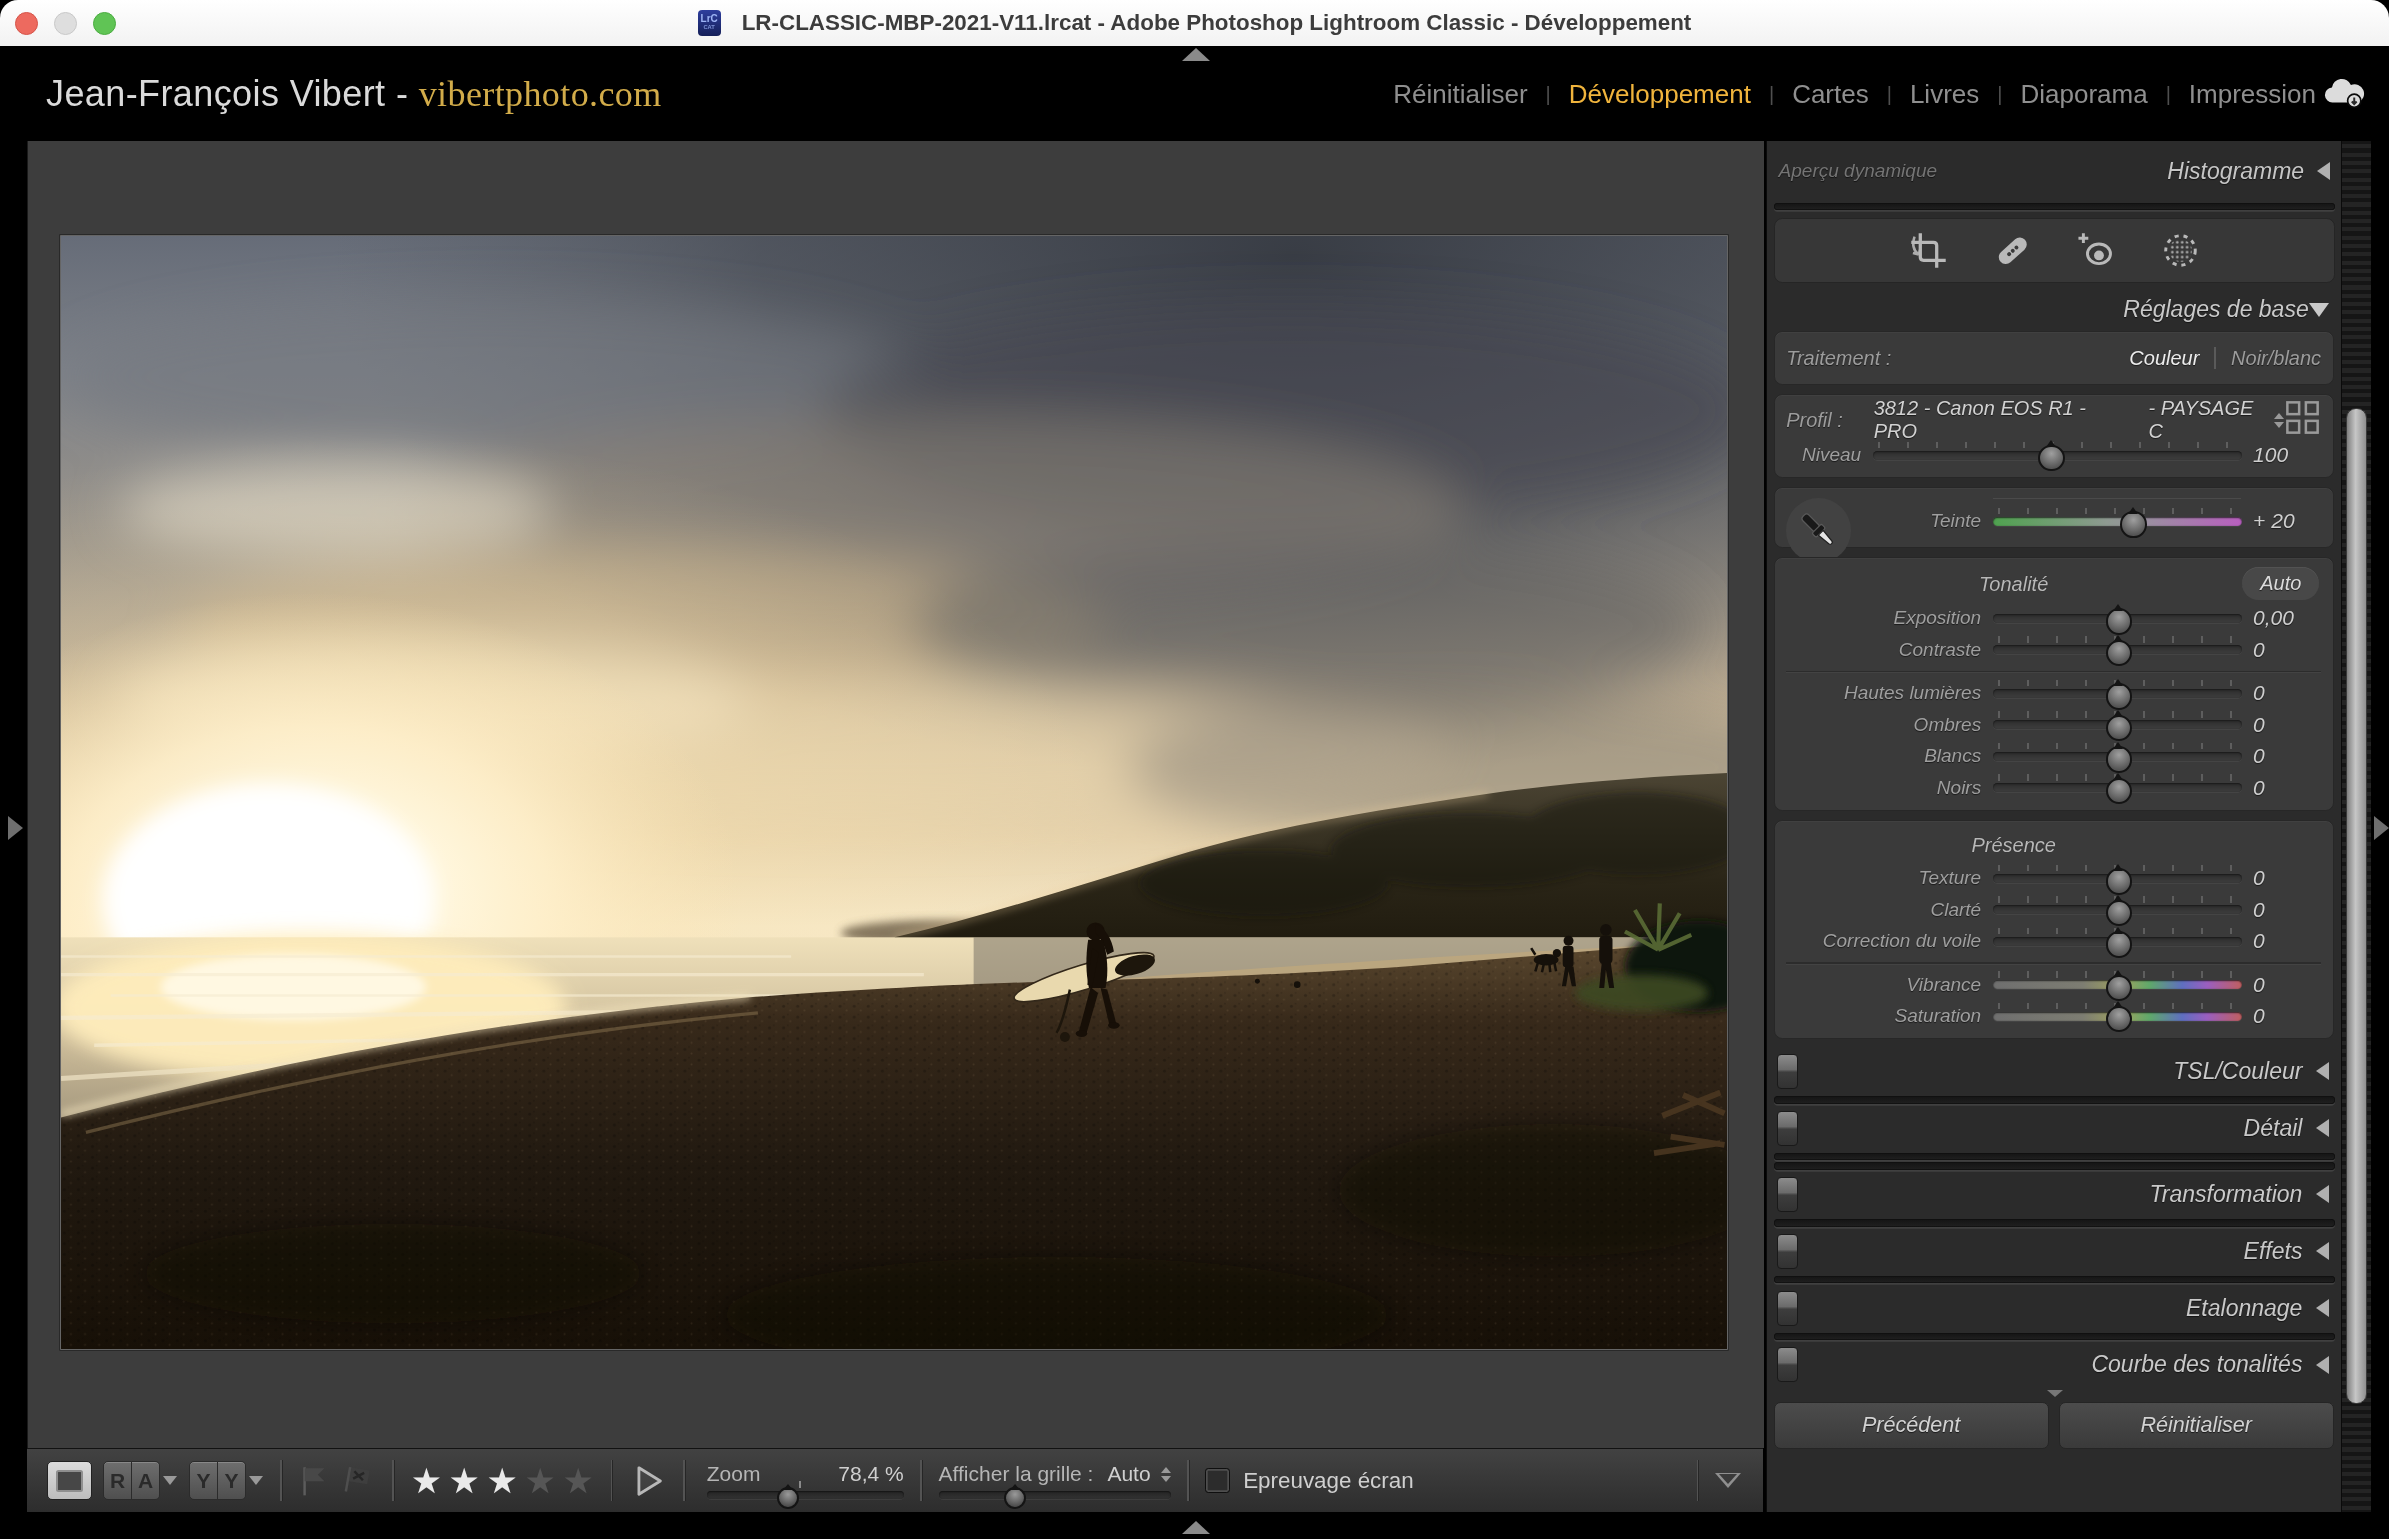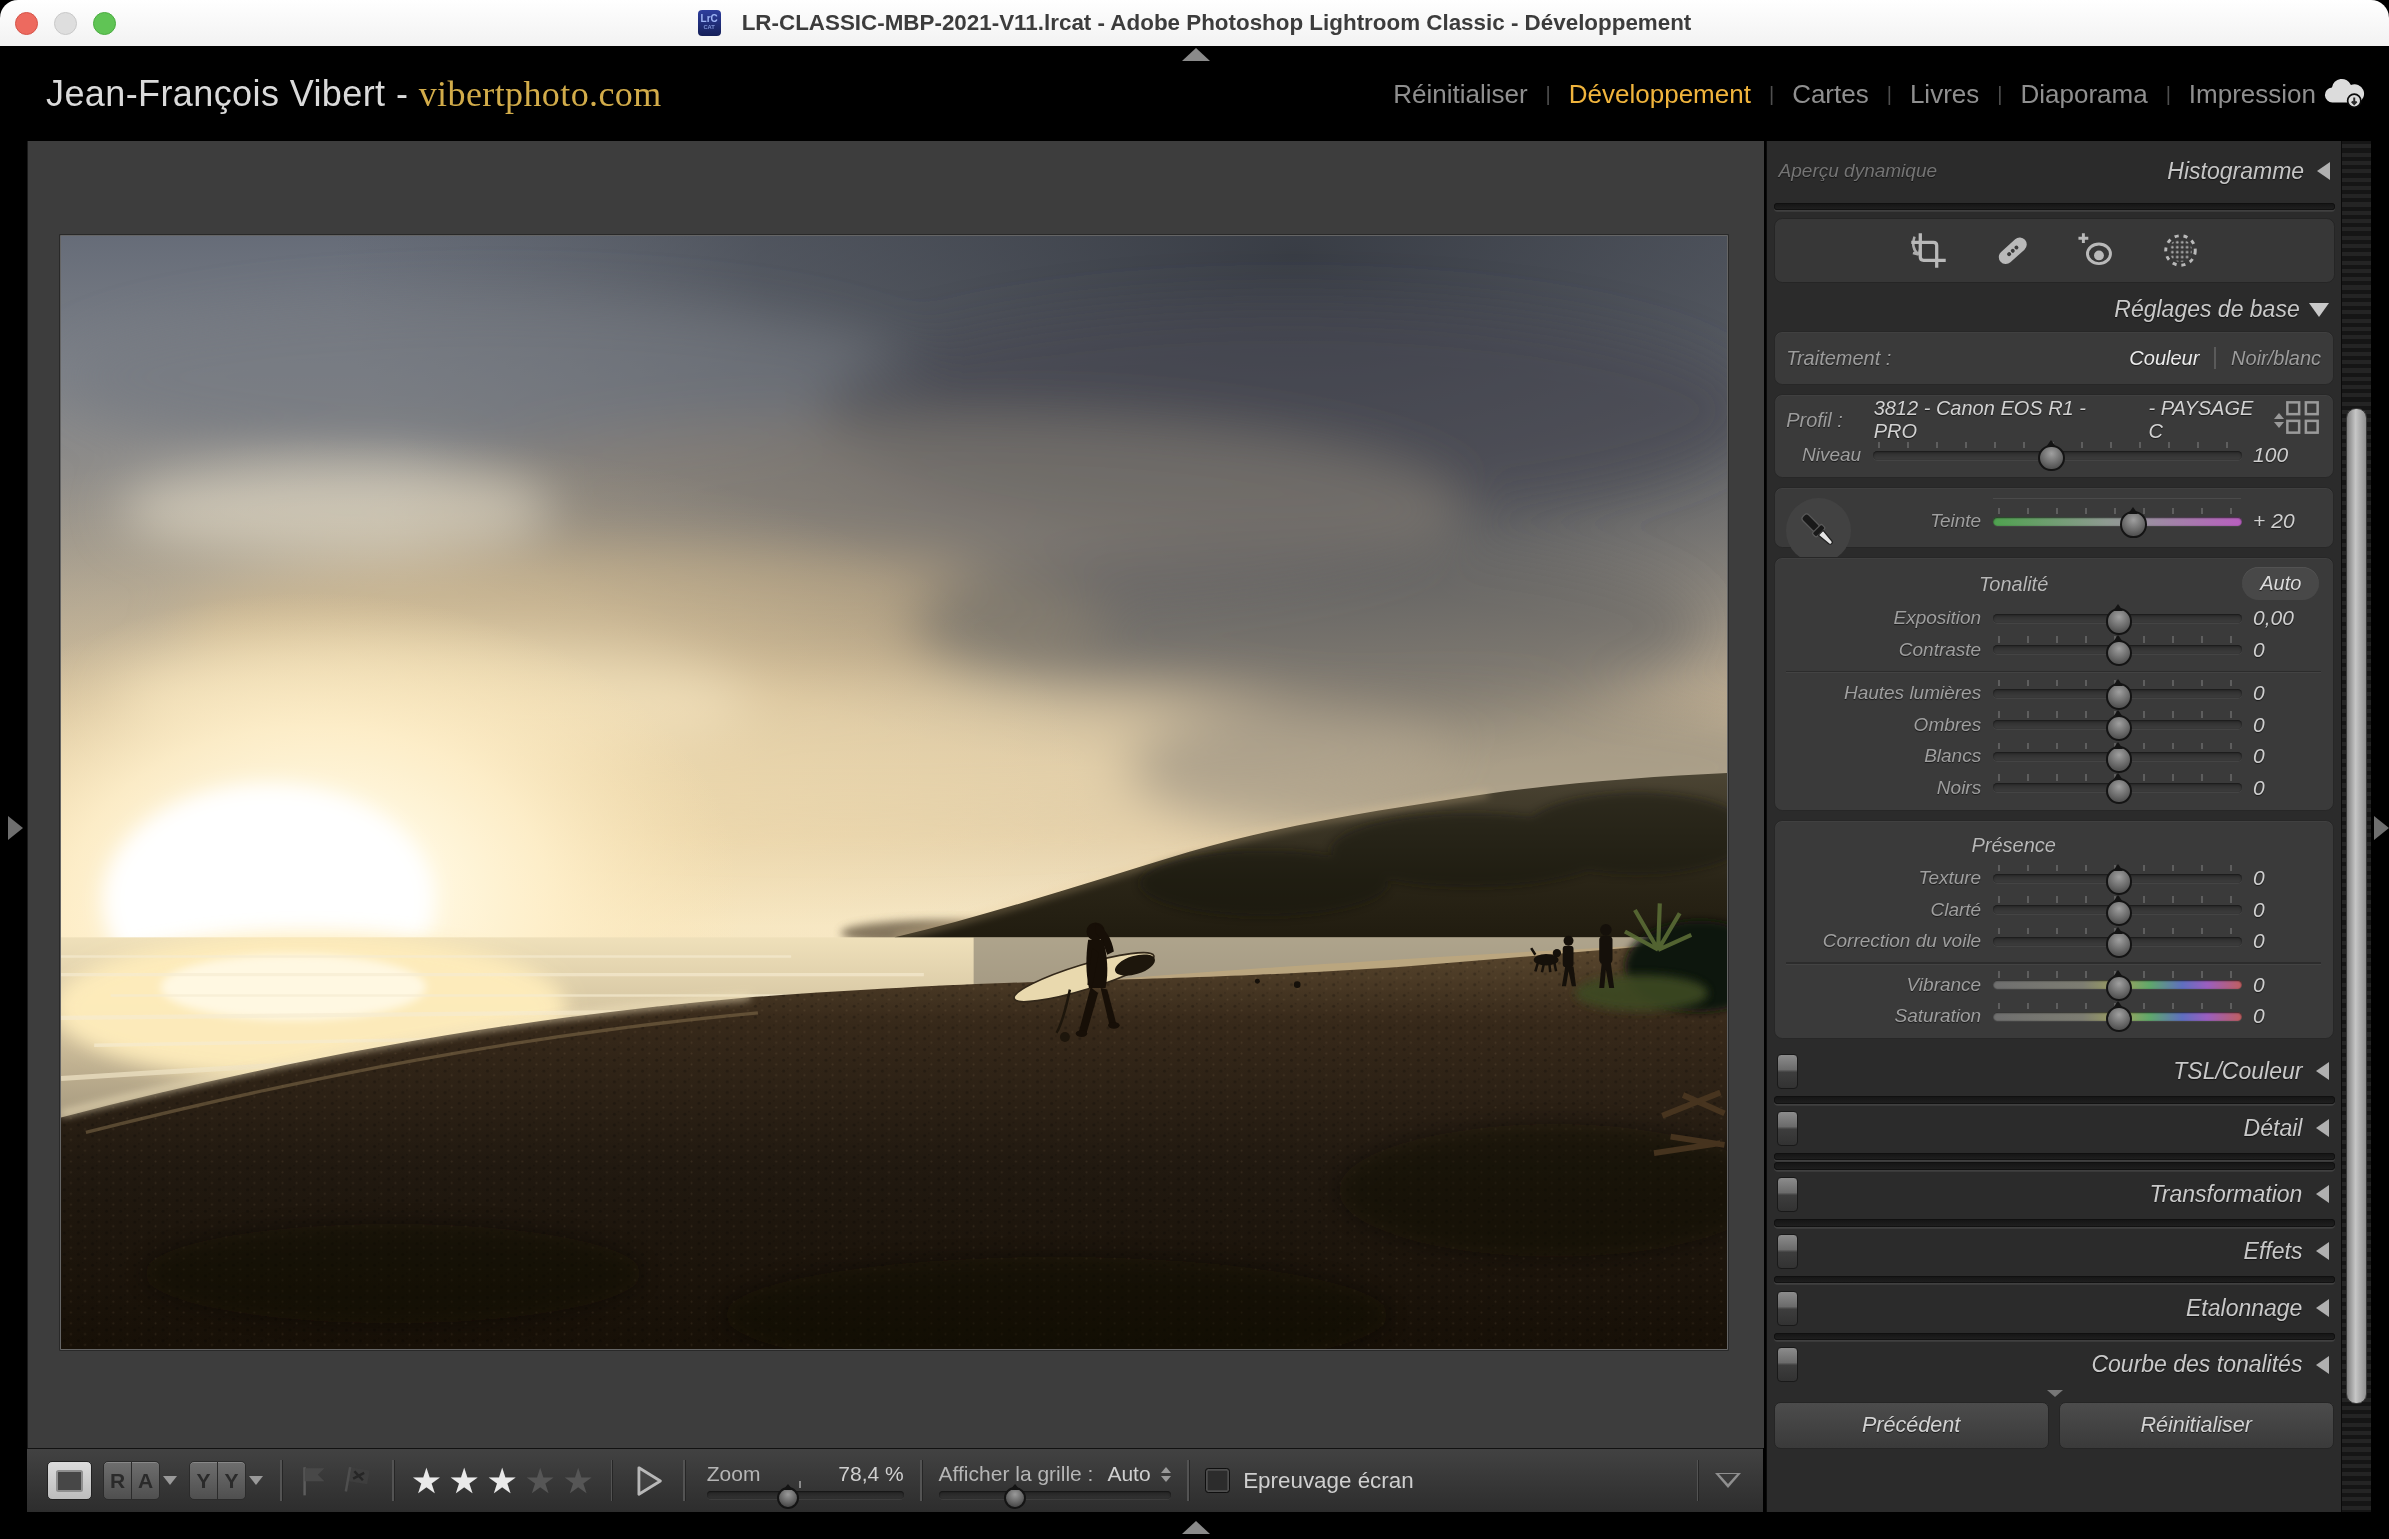--- a/index.html
+++ b/index.html
@@ -77,21 +77,21 @@
   .scrollbar{position:absolute;left:2341px;top:141px;width:30px;height:1377px;background:repeating-linear-gradient(0deg,#242424 0 4.1px,#151515 4.1px 8.3px);border-left:1.7px solid #0a0a0a;box-sizing:border-box;}
   .scroll-thumb{position:absolute;left:4.1px;top:267px;width:19px;height:994px;border-radius:10px;background:linear-gradient(90deg,#7f7f7f,#c6c6c6 45%,#8f8f8f);border:0.8px solid #3a3a3a;}
 
   .hist-head{display:flex;align-items:center;height:60px;padding:0 11.6px;}
   .smartpreview{color:#747474;font-size:19px;}
   .hist-right{margin-left:auto;display:flex;align-items:center;gap:13.3px;color:#c6c6c6;font-size:23px;}
   .tri-left{width:0;height:0;border:9px solid transparent;border-right:13.3px solid #b0b0b0;border-left:none;}
   .tri-down{width:0;height:0;border-left:10.8px solid transparent;border-right:10.8px solid transparent;border-top:14px solid #c9c9c9;}
   .groove{height:7.5px;margin:1.7px 6.6px;border-radius:4.1px;background:linear-gradient(#141414,#202020);box-shadow:inset 0 0 0 0.8px #0f0f0f,0 1.7px 0 rgba(255,255,255,.10);}
   .toolstrip{height:63px;margin:8.3px 6.6px 5px;background:#373737;border:0.8px solid #252525;border-radius:8.3px;display:flex;align-items:center;justify-content:center;gap:43px;}
-  .panel-hdr{display:flex;align-items:center;justify-content:flex-end;gap:9px;height:43px;padding:0 13.3px;color:#c9c9c9;font-size:23px;}
+  .panel-hdr{display:flex;align-items:center;justify-content:flex-end;gap:0;height:43px;padding:0 13.3px;color:#c9c9c9;font-size:23px;}
   .box{margin:0 8.3px 9px 6.6px;background:#3a3a3a;border:0.8px solid #272727;border-radius:8.3px;box-shadow:inset 0 0.8px 0 rgba(255,255,255,.05);padding:6.6px 11.6px;box-sizing:border-box;position:relative;}
   .treat-row{display:flex;align-items:center;height:38px;}
   .treat-label{color:#9c9c9c;}
   .treat-opts{margin-left:auto;display:flex;align-items:center;gap:15px;}
   .opt-on{color:#ededed;}
   .opt-div{width:1.7px;height:21.6px;background:#5a5a5a;}
   .opt-off{color:#9c9c9c;}
   .profile-row{display:flex;align-items:center;height:38px;gap:0;}
   .profile-row .plabel{color:#9c9c9c;width:75px;}
   .profile-row .pname{color:#d2d2d2;margin-left:18px;}

